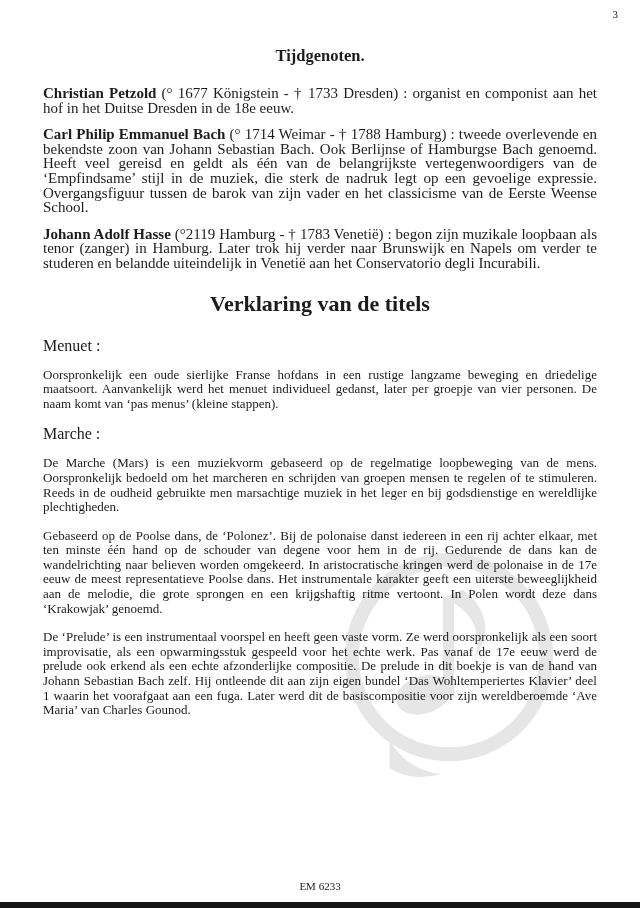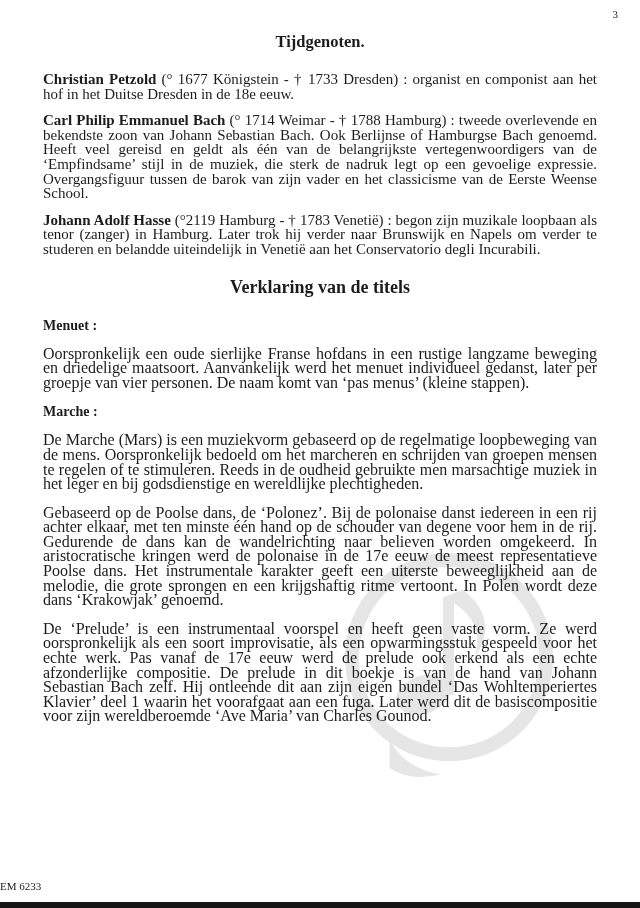--- a/index.html
+++ b/index.html
@@ -14,21 +14,21 @@
   }
   .watermark{
     position:absolute;
     left:332px;top:545px;
     width:238px;height:250px;
     z-index:0;
     pointer-events:none;
   }
   .content{
     position:absolute;
-    left:43px;right:43px;top:6px;
+    left:43px;right:43px;top:20px;
     z-index:1;
   }
   .pagenum{
     position:absolute;
     top:8px;right:22px;
     font-size:11px;
     z-index:2;
   }
   h1.doc-title{
     text-align:center;
@@ -37,38 +37,39 @@
     margin:26px 0 20px 0;
   }
   p.bio{
     font-size:15px;
     line-height:14.6px;
     text-align:justify;
     margin:0 0 12px 0;
   }
   h2.section-title{
     text-align:center;
-    font-size:18px;
+    font-size:22px;
     font-weight:bold;
     margin:20px 0 20px 0;
   }
   p.term{
-    font-size:14px;
-    font-weight:bold;
+    font-size:16px;
+    font-weight:normal;
     margin:0 0 13px 0;
   }
   p.entry-text{
-    font-size:16px;
+    font-size:13px;
     line-height:14.6px;
     text-align:justify;
     margin:0 0 14px 0;
   }
   .footer{
     position:absolute;
     left:0;right:0;bottom:16px;
+    text-align:center;
     font-size:11px;
     z-index:1;
   }
   .scan-bar{
     position:absolute;
     left:0;right:0;bottom:0;
     height:6px;
     background:#161616;
     z-index:3;
   }

